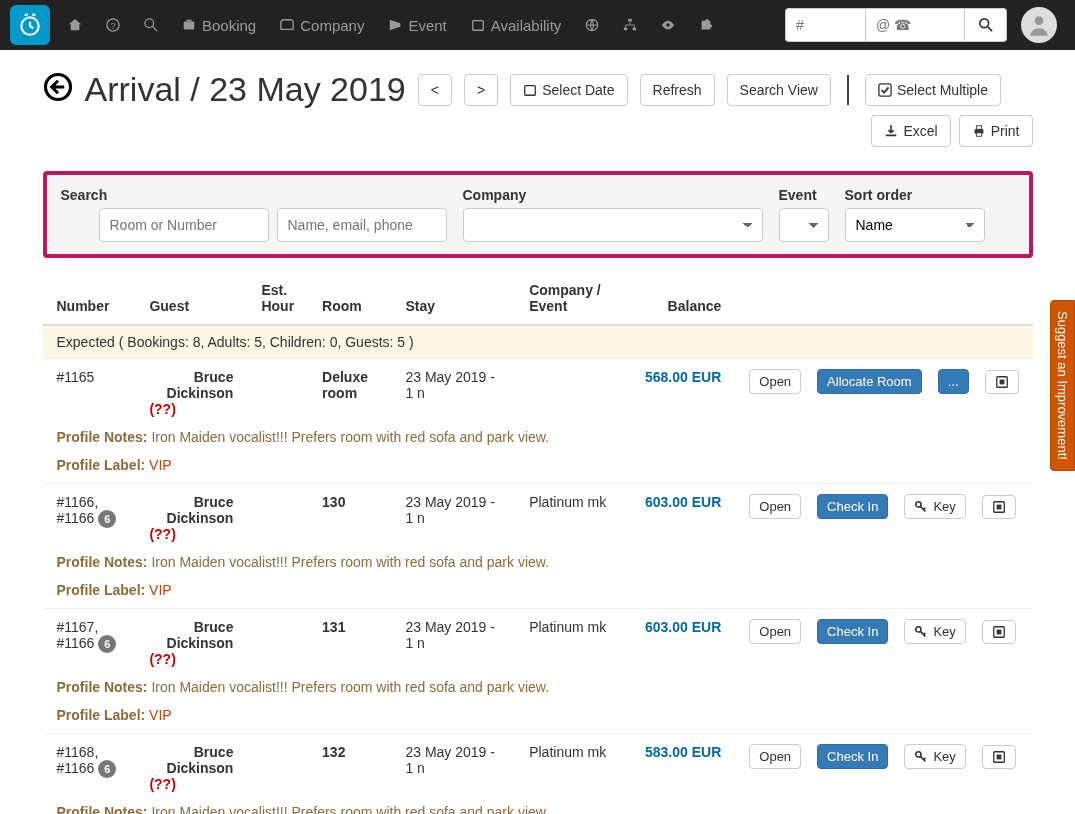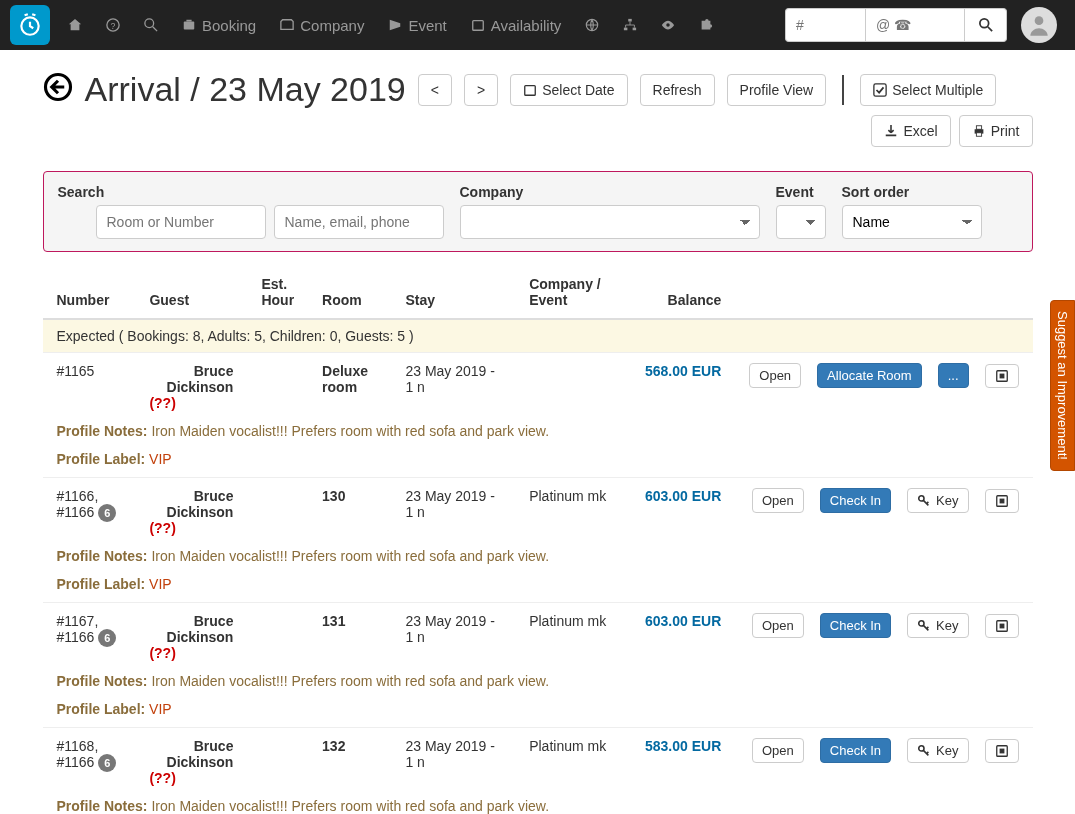--- a/index.html
+++ b/index.html
@@ -17,21 +17,21 @@
 .nav-avatar { width: 36px; height: 36px; border-radius: 50%; background: #ddd; display: flex; align-items: center; justify-content: center; margin-right: 8px; }
 .container { max-width: 990px; margin: 0 auto; padding: 20px 0; }
 .header-row { display: flex; align-items: center; gap: 12px; flex-wrap: wrap; margin-bottom: 6px; }
 .back-icon { font-size: 30px; cursor: pointer; line-height: 1; }
 .page-title { font-size: 34px; font-weight: 500; }
 .btn { display: inline-flex; align-items: center; gap: 5px; padding: 7px 12px; background: #fff; border: 1px solid #ccc; border-radius: 4px; cursor: pointer; font-size: 14px; color: #333; }
 .btn-sm { padding: 4px 9px; font-size: 13px; }
 .btn-primary { background: #337ab7; border-color: #2e6da4; color: #fff; }
 .divider-v { width: 1px; height: 30px; border-left: 2px solid #444; margin: 0 4px; }
 .export-row { display: flex; justify-content: flex-end; gap: 8px; margin-bottom: 24px; }
-.filter-panel { background: #f5f5f5; border: 1px solid #be185d; border-radius: 4px; padding: 12px 14px; display: flex; gap: 16px; margin-bottom: 14px; }
+.filter-panel { background: #f5f5f5; border: 4px solid #be185d; border-radius: 4px; padding: 12px 14px; display: flex; gap: 16px; margin-bottom: 14px; }
 .filter-group { display: flex; flex-direction: column; gap: 5px; }
 .filter-group .search-pair { display: flex; gap: 8px; margin-left: 38px; }
 .filter-label { font-size: 14px; font-weight: 700; color: #333; }
 .filter-input, .filter-select { height: 34px; border: 1px solid #ccc; border-radius: 4px; padding: 0 10px; font-size: 14px; background: #fff; }
 .filter-select { appearance: none; background-image: linear-gradient(45deg, transparent 50%, #666 50%), linear-gradient(135deg, #666 50%, transparent 50%); background-position: calc(100% - 14px) 14px, calc(100% - 9px) 14px; background-size: 5px 5px, 5px 5px; background-repeat: no-repeat; padding-right: 28px; }
 .fg-search .filter-input { width: 170px; }
 .fg-company .filter-select { width: 300px; }
 .fg-event .filter-select { width: 50px; }
 .fg-sort .filter-select { width: 140px; }
 table { width: 100%; border-collapse: collapse; }
@@ -39,21 +39,21 @@
 th.bal { text-align: right; }
 .expected-row td { background: #fcf8e3; padding: 8px 14px; font-size: 14px; }
 tbody tr.data-row td { padding: 10px 14px; vertical-align: top; border-top: 1px solid #eee; word-wrap: break-word; }
 tbody tr.notes-row td { padding: 2px 14px 10px; font-size: 14px; }
 .guest-name { font-weight: 700; text-align: right; }
 .guest-unk { color: #c00; font-weight: 700; }
 .balance { color: #0369a1; text-align: right; white-space: nowrap; font-weight: bold; }
 .notes-lbl { color: #8a6d3b; font-weight: 700; }
 .notes-txt { color: #8a6d3b; }
 .vip { color: #c2410c; }
-.actions { display: flex; gap: 16px; align-items: center; justify-content: flex-end; white-space: nowrap; }
+.actions { display: flex; gap: 16px; align-items: center; white-space: nowrap; }
 .badge { display: inline-flex; align-items: center; justify-content: center; min-width: 18px; height: 18px; border-radius: 9px; background: #777; color: #fff; font-size: 11px; font-weight: 700; padding: 0 5px; }
 .ic { width: 14px; height: 14px; display: inline-block; }
 .suggest-tab { position: fixed; right: 0; top: 300px; background: #d35400; color: #fff; padding: 10px 4px; border-radius: 4px 0 0 4px; writing-mode: vertical-rl; font-size: 13px; cursor: pointer; border: 1px solid #b34700; z-index: 100; }
 col.c-num { width: 95px; } col.c-guest { width: 115px; } col.c-hour { width: 55px; } col.c-room { width: 85px; } col.c-stay { width: 135px; } col.c-comp { width: 120px; } col.c-bal { width: 90px; } col.c-act { width: auto; }
 </style>
 </head>
 <body>
 
 <div class="navbar">
   <div class="nav-logo">
@@ -159,21 +159,21 @@
     <button class="btn">&lt;</button>
     <button class="btn">&gt;</button>
     <button class="btn">
         <svg class="ic" viewBox="0 0 16 16" fill="#333">
           <rect x="2" y="3" width="12" height="11" rx="1" fill="none" stroke="#333" stroke-width="1.5"></rect>
           <path d="M2 6h12"></path>
         </svg>
         <span>Select Date</span>
       </button>
     <button class="btn">Refresh</button>
-    <button class="btn">Profile View</button>
+    <button class="btn">Search View</button>
     <span class="divider-v"></span>
     <button class="btn">
         <svg class="ic" viewBox="0 0 16 16" fill="#333">
           <rect x="1" y="1" width="14" height="14" rx="2" fill="none" stroke="#333" stroke-width="1.5"></rect>
           <path d="M4 8l3 3 5-6" fill="none" stroke="#333" stroke-width="2"></path>
         </svg>
         <span>Select Multiple</span>
       </button>
   </div>
   <div class="export-row">

